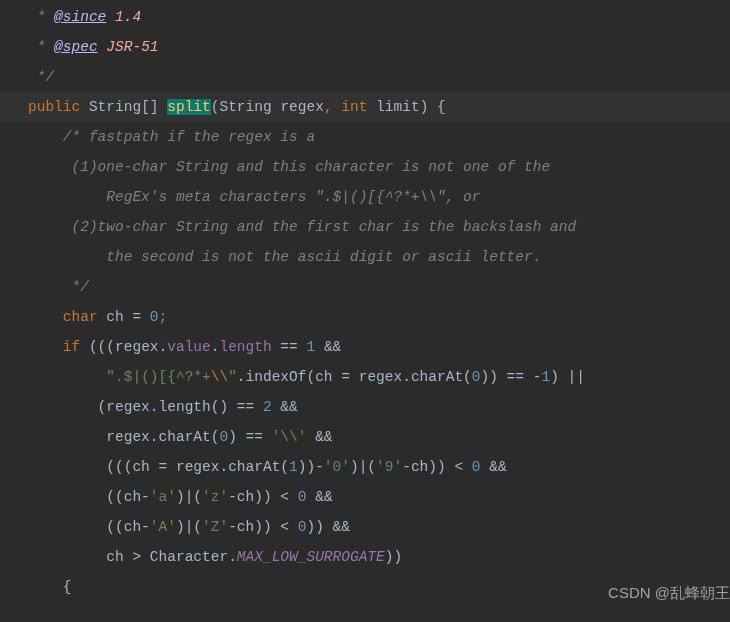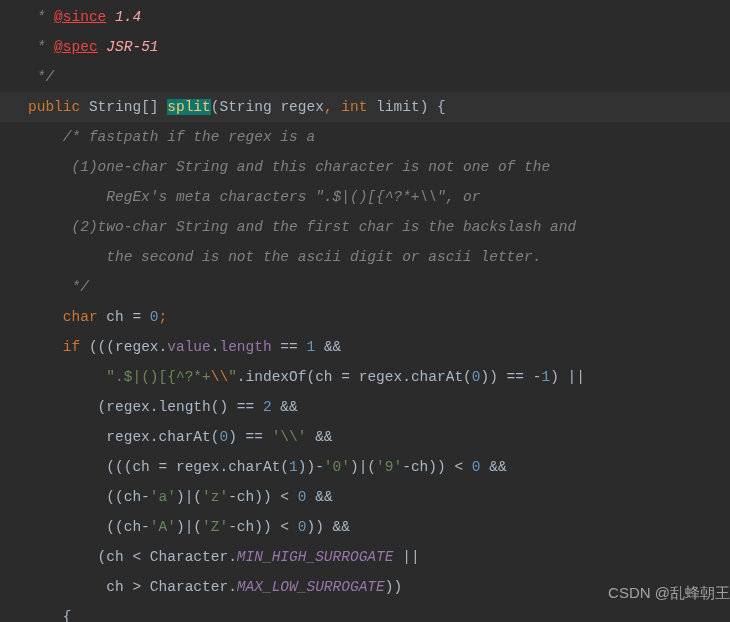--- a/index.html
+++ b/index.html
@@ -11,21 +11,21 @@
     width: 730px;
     height: 622px;
     overflow: hidden;
     position: relative;
     padding-left: 28px;
     padding-top: 2px;
   }
   .line { white-space: pre; color: #a9b7c6; }
   .line.highlighted { background: #323232; margin-left: -28px; padding-left: 28px; }
   .c-comment { color: #808080; font-style: italic; }
-  .c-anno { color: #ef4444; text-decoration: underline; }
+  .c-anno { color: #c4b5fd; font-style: italic; text-decoration: underline; }
   .c-javadoc-plain { color: #fca5a5; font-style: italic; }
   .c-keyword { color: #cc7832; }
   .c-method-decl { color: #ffc66d; background: #0f766e; }
   .c-field { color: #9876aa; text-align: center; }
   .c-number { color: #6897bb; }
   .c-string { color: #6a8759; }
   .c-escape { color: #cc7832; }
   .c-default { color: #a9b7c6; }
   .c-const { color: #9876aa; font-style: italic; }
   .watermark {
@@ -53,18 +53,17 @@
 <div class="line"><span class="c-comment">         the second is not the ascii digit or ascii letter.</span></div>
 <div class="line"><span class="c-comment">     */</span></div>
 <div class="line"><span>    </span><span class="c-keyword">char</span><span class="c-default"> ch = </span><span class="c-number">0</span><span class="c-keyword">;</span></div>
 <div class="line"><span>    </span><span class="c-keyword">if</span><span class="c-default"> (((regex.</span><span class="c-field">value</span><span class="c-default">.</span><span class="c-field">length</span><span class="c-default"> == </span><span class="c-number">1</span><span class="c-default"> &amp;&amp;</span></div>
 <div class="line"><span>         </span><span class="c-string">".$|()[{^?*+</span><span class="c-escape">\\</span><span class="c-string">"</span><span class="c-default">.indexOf(ch = regex.charAt(</span><span class="c-number">0</span><span class="c-default">)) == -</span><span class="c-number">1</span><span class="c-default">) ||</span></div>
 <div class="line"><span class="c-default">        (regex.length() == </span><span class="c-number">2</span><span class="c-default"> &amp;&amp;</span></div>
 <div class="line"><span class="c-default">         regex.charAt(</span><span class="c-number">0</span><span class="c-default">) == </span><span class="c-string">'\\'</span><span class="c-default"> &amp;&amp;</span></div>
 <div class="line"><span class="c-default">         (((ch = regex.charAt(</span><span class="c-number">1</span><span class="c-default">))-</span><span class="c-string">'0'</span><span class="c-default">)|(</span><span class="c-string">'9'</span><span class="c-default">-ch)) &lt; </span><span class="c-number">0</span><span class="c-default"> &amp;&amp;</span></div>
 <div class="line"><span class="c-default">         ((ch-</span><span class="c-string">'a'</span><span class="c-default">)|(</span><span class="c-string">'z'</span><span class="c-default">-ch)) &lt; </span><span class="c-number">0</span><span class="c-default"> &amp;&amp;</span></div>
 <div class="line"><span class="c-default">         ((ch-</span><span class="c-string">'A'</span><span class="c-default">)|(</span><span class="c-string">'Z'</span><span class="c-default">-ch)) &lt; </span><span class="c-number">0</span><span class="c-default">)) &amp;&amp;</span></div>
-<div class="line"><span class="c-default">        (ch &lt; Character.</span><span class="c-const">MIN_HIGH_SURROGATE</span><span class="c-default"> ||</span></div>
 <div class="line"><span class="c-default">         ch &gt; Character.</span><span class="c-const">MAX_LOW_SURROGATE</span><span class="c-default">))</span></div>
 <div class="line"><span class="c-default">    {</span></div>
 </div>
 
 <div class="watermark">CSDN @乱蜂朝王</div>
 
 </body></html>

